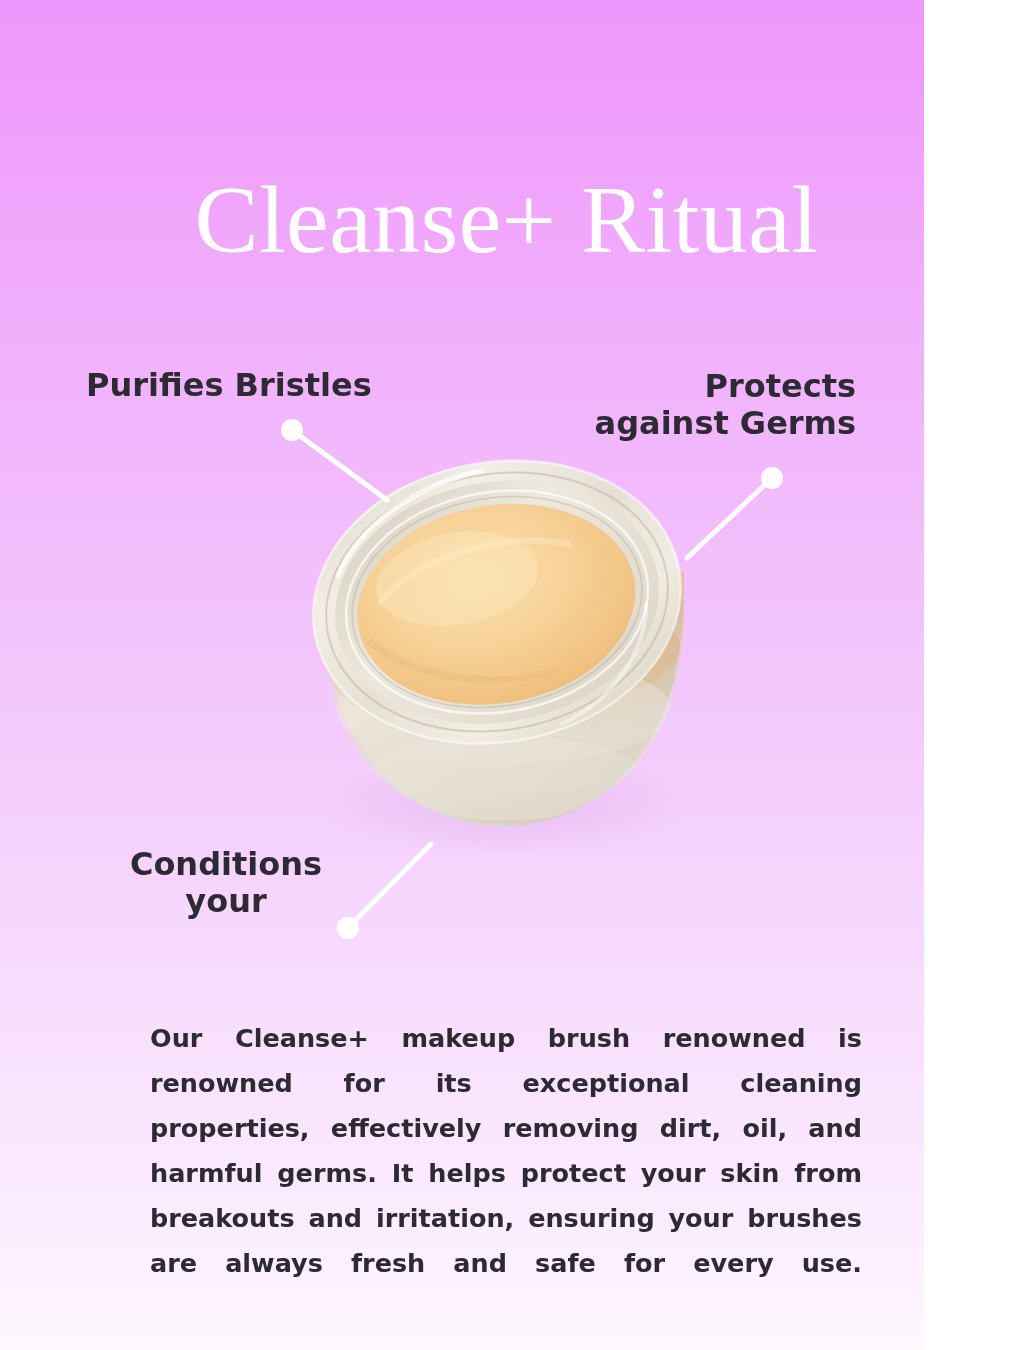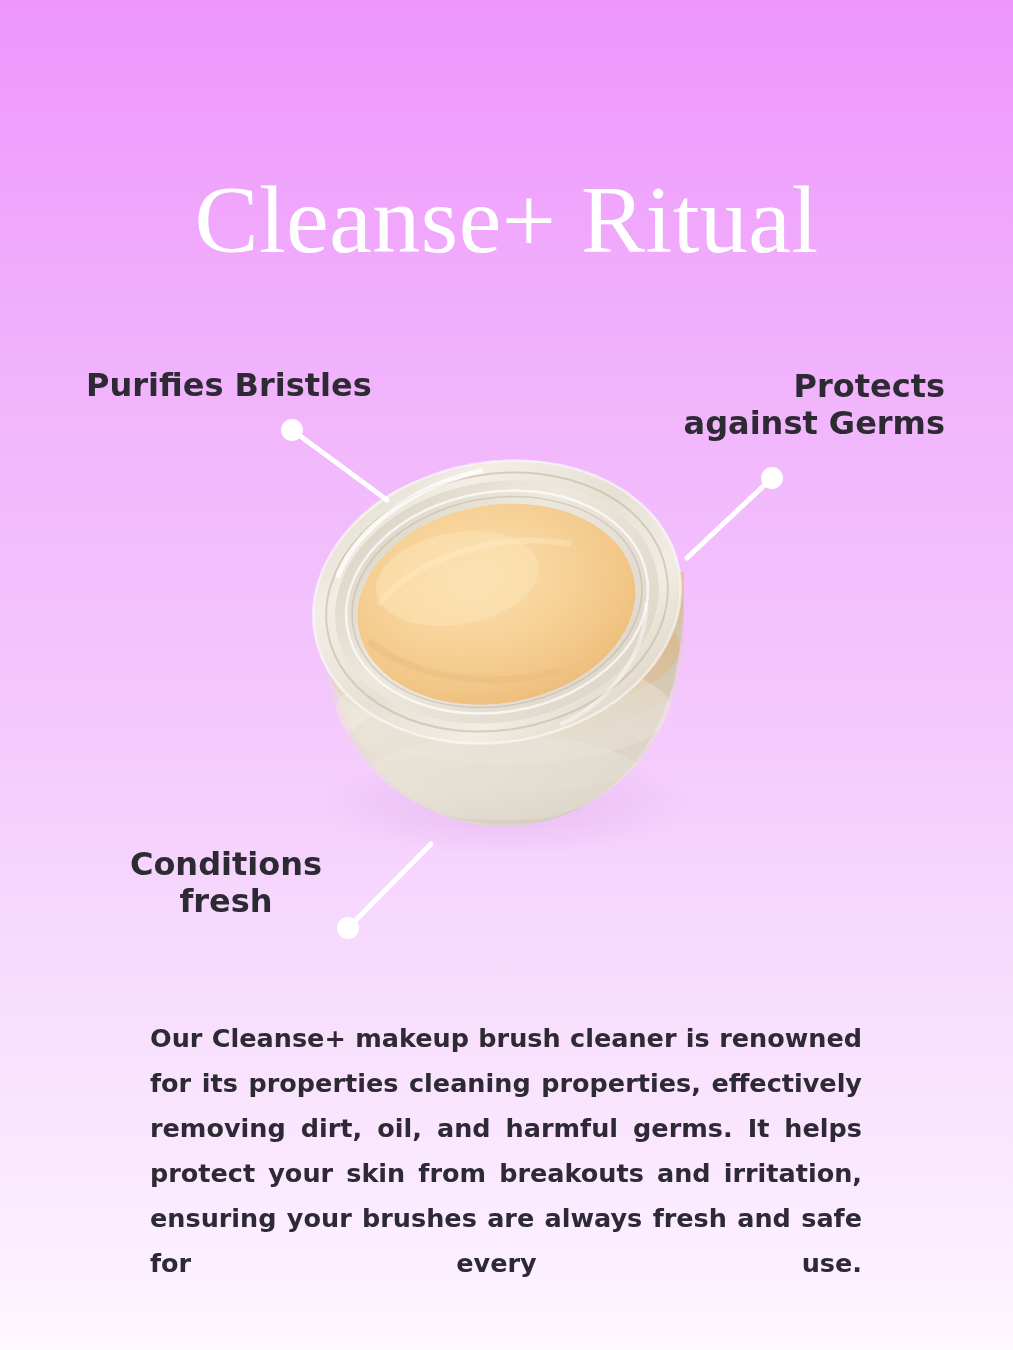--- a/index.html
+++ b/index.html
@@ -3,21 +3,21 @@
 <meta charset="utf-8">
 <title>Cleanse+ Ritual</title>
 <style>
   html, body {
     margin: 0;
     padding: 0;
     background: #ffffff;
   }
   #poster {
     position: relative;
-    width: 1013px;
+    width: 924px;
     height: 1350px;
     overflow: hidden;
     background: linear-gradient(
       180deg,
       #ed97fc 0%,
       #ef9efc 8%,
       #f0a9fc 18%,
       #f1b5fc 30%,
       #f3c6fc 50%,
       #f6d6fd 66%,
@@ -224,18 +224,18 @@
   <div class="callout callout-protects">
     <div>Protects</div>
     <div>against Germs</div>
   </div>
 
   <div class="callout callout-purifies">
     <div>Purifies Bristles</div>
   </div>
 
   <div class="callout callout-conditions">
-    <div>Conditions fresh</div>
-  </div>
-
-  <div class="body-copy">Our Cleanse+ makeup brush cleaner is renowned for its properties cleaning properties, effectively removing dirt, oil, and harmful germs. It helps protect your skin from breakouts and irritation, ensuring your brushes are always fresh and safe for every use.</div>
+    <div>Conditions your</div>
+  </div>
+
+  <div class="body-copy">Our Cleanse+ makeup brush renowned is renowned for its exceptional cleaning properties, effectively removing dirt, oil, and harmful germs. It helps protect your skin from breakouts and irritation, ensuring your brushes are always fresh and safe for every use.</div>
 
 </div>
 
 </body></html>

